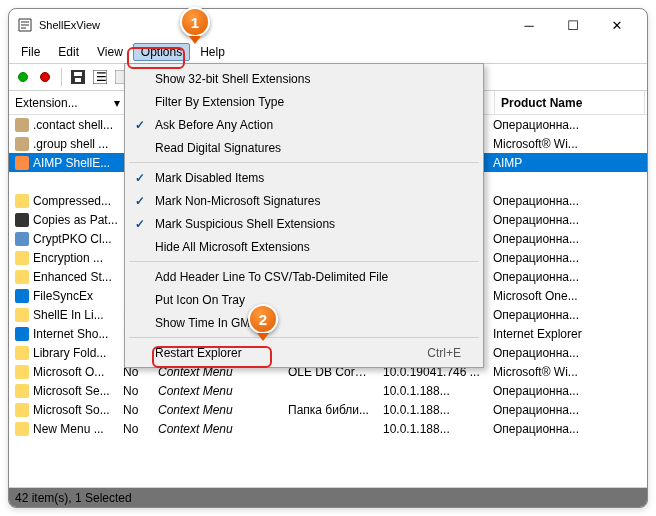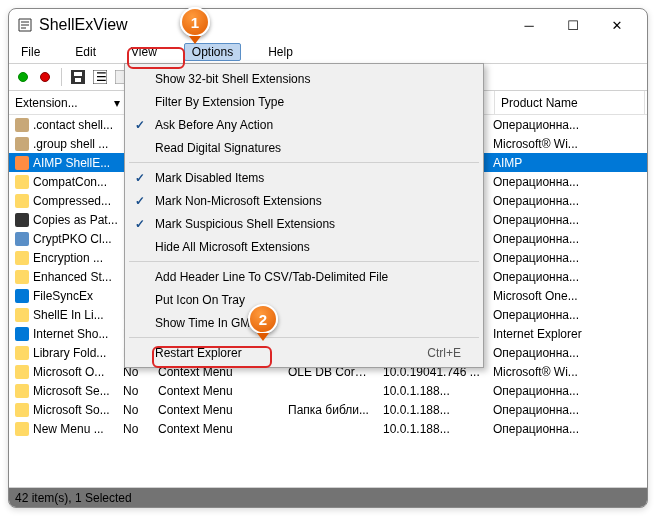--- a/index.html
+++ b/index.html
@@ -1,46 +1,46 @@
 <!DOCTYPE html>
 <html><head>
 <meta charset="utf-8">
 <style>
 * { box-sizing: border-box; margin: 0; padding: 0; font-family: 'Segoe UI', Tahoma, sans-serif; font-size: 12px; }
 body { background: #fff; width: 656px; height: 516px; position: relative; overflow: hidden; }
 .window { width: 640px; height: 500px; margin: 8px; background: #fff; border: 1px solid #888; border-radius: 8px; box-shadow: 0 2px 6px rgba(0,0,0,0.15); position: relative; overflow: hidden; }
 .titlebar { height: 32px; display: flex; align-items: center; padding: 0 8px; }
 .titlebar .icon { width: 16px; height: 16px; margin-right: 6px; display: inline-flex; align-items: center; justify-content: center; }
-.titlebar .title { flex: 1; font-size: 16px; }
+.titlebar .title { flex: 1; font-size: 11px; }
 .win-controls { display: flex; }
 .win-controls span { width: 44px; height: 30px; display: flex; align-items: center; justify-content: center; font-family: Arial; font-size: 13px; }
-.menubar { height: 22px; display: flex; align-items: center; padding: 0 4px; gap: 19px; position: relative; z-index: 5; text-align: center; }
+.menubar { height: 22px; display: flex; align-items: center; padding: 0 4px; gap: 2px; position: relative; z-index: 5; text-align: center; }
 .menubar span { padding: 2px 8px; font-size: 12px; cursor: default; }
 .menubar .active { background: #bed5ef; border: 1px solid #5a8fc7; border-radius: 2px; padding: 1px 7px; }
 .toolbar { height: 28px; border-top: 1px solid #d0d0d0; border-bottom: 1px solid #d0d0d0; display: flex; align-items: center; padding: 0 6px; gap: 6px; }
 .t-ico { width: 16px; height: 16px; display: inline-flex; align-items: center; justify-content: center; }
 .t-sep { width: 1px; height: 18px; background: #ccc; margin: 0 2px; }
 .green-dot { width: 10px; height: 10px; border-radius: 50%; background: #0a0; border: 1px solid #080; }
 .red-dot { width: 10px; height: 10px; border-radius: 50%; background: #d00; border: 1px solid #800; }
 .headers { height: 24px; display: flex; background: #fff; border-bottom: 1px solid #e0e0e0; }
 .headers .col { border-right: 1px solid #e0e0e0; display: flex; align-items: center; padding: 0 6px; font-size: 12px; position: relative; }
 .col-ext { width: 116px; }
 .col-dis { width: 35px; }
 .col-typ { width: 130px; }
 .col-des { width: 95px; }
 .col-ver { width: 110px; }
-.col-prod { width: 150px; }
+.col-prod { width: 150px; font-weight: bold; }
 .list { overflow: hidden; }
 .row { height: 19px; display: flex; align-items: center; font-size: 12px; }
 .row.sel { background: #0078d7; color: #fff; }
 .row .cell { overflow: hidden; white-space: nowrap; text-overflow: ellipsis; padding: 0 6px; }
 .row .c-ext { width: 108px; display: flex; gap: 4px; }
 .row-ico { width: 14px; height: 14px; display: inline-flex; flex-shrink: 0; }
 .row .c-dis { width: 35px; }
-.row .c-typ { width: 130px; }
+.row .c-typ { width: 130px; font-style: italic; }
 .row .c-des { width: 95px; }
 .row .c-ver { width: 110px; }
 .row .c-prod { width: 150px; }
 .dropdown { position: absolute; top: 54px; left: 115px; width: 360px; background: #f0f0f0; border: 1px solid #a0a0a0; box-shadow: 3px 3px 6px rgba(0,0,0,0.25); z-index: 10; padding: 3px 2px; }
 .dropdown .item { height: 23px; display: flex; align-items: center; padding: 0 28px; font-size: 12px; position: relative; }
 .dropdown .sep { height: 1px; background: #d0d0d0; margin: 3px 2px; }
 .dropdown .chk::before { content: '✓'; position: absolute; left: 8px; color: #1a4f8c; font-weight: bold; }
 .dropdown .shortcut { position: absolute; right: 20px; color: #555; }
 .statusbar { position: absolute; bottom: 0; left: 0; right: 0; height: 20px; border-top: 1px solid #d0d0d0; display: flex; align-items: center; padding: 0 6px; font-size: 12px; background: #737373; }
 .callout { position: absolute; z-index: 100; }
@@ -156,28 +156,20 @@
           </span>
           <span>AIMP ShellE...</span>
         </div>
         <div class="cell c-dis"></div>
         <div class="cell c-typ"></div>
         <div class="cell c-des"></div>
         <div class="cell c-ver">1.111...</div>
         <div class="cell c-prod">AIMP</div>
       </div>
       <div class="row">
-        <div class="cell c-ext">
-          <span class="row-ico">
-            <svg width="14" height="14">
-              <rect width="14" height="14" fill="#ffd966" rx="2"></rect>
-            </svg>
-          </span>
-          <span>CompatCon...</span>
-        </div>
         <div class="cell c-dis"></div>
         <div class="cell c-typ"></div>
         <div class="cell c-des"></div>
         <div class="cell c-ver">1.188...</div>
         <div class="cell c-prod">Операционна...</div>
       </div>
       <div class="row">
         <div class="cell c-ext">
           <span class="row-ico">
             <svg width="14" height="14">
@@ -376,21 +368,21 @@
 
   <div class="statusbar">42 item(s), 1 Selected</div>
 
   <div class="dropdown" id="dropdown">
       <div class="item">Show 32-bit Shell Extensions</div>
       <div class="item">Filter By Extension Type</div>
       <div class="item chk">Ask Before Any Action</div>
       <div class="item">Read Digital Signatures</div>
       <div class="sep"></div>
       <div class="item chk">Mark Disabled Items</div>
-      <div class="item chk">Mark Non-Microsoft Extensions</div>
+      <div class="item chk">Mark Non-Microsoft Signatures</div>
       <div class="item chk">Mark Suspicious Shell Extensions</div>
       <div class="item">Hide All Microsoft Extensions</div>
       <div class="sep"></div>
       <div class="item">Add Header Line To CSV/Tab-Delimited File</div>
       <div class="item">Put Icon On Tray</div>
       <div class="item">Show Time In GMT</div>
       <div class="sep"></div>
       <div class="item">Restart Explorer<span class="shortcut">Ctrl+E</span></div>
     </div>
 </div>

